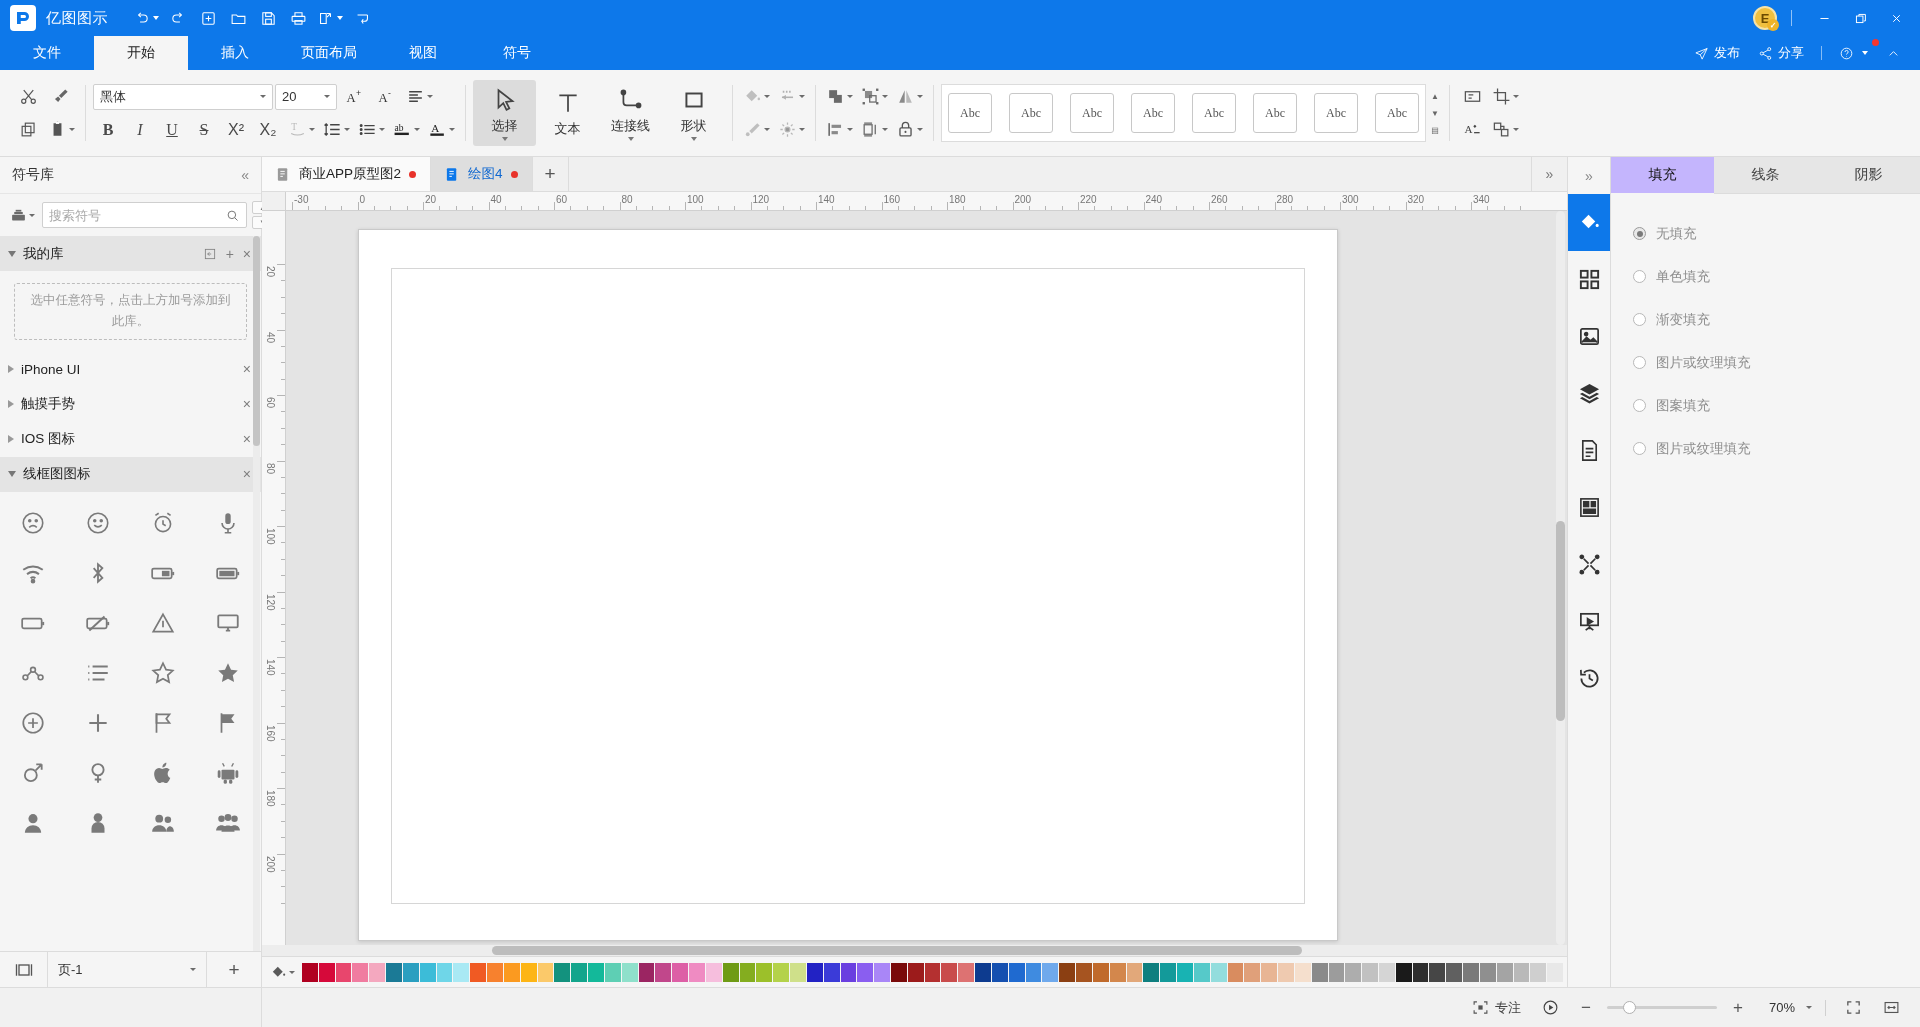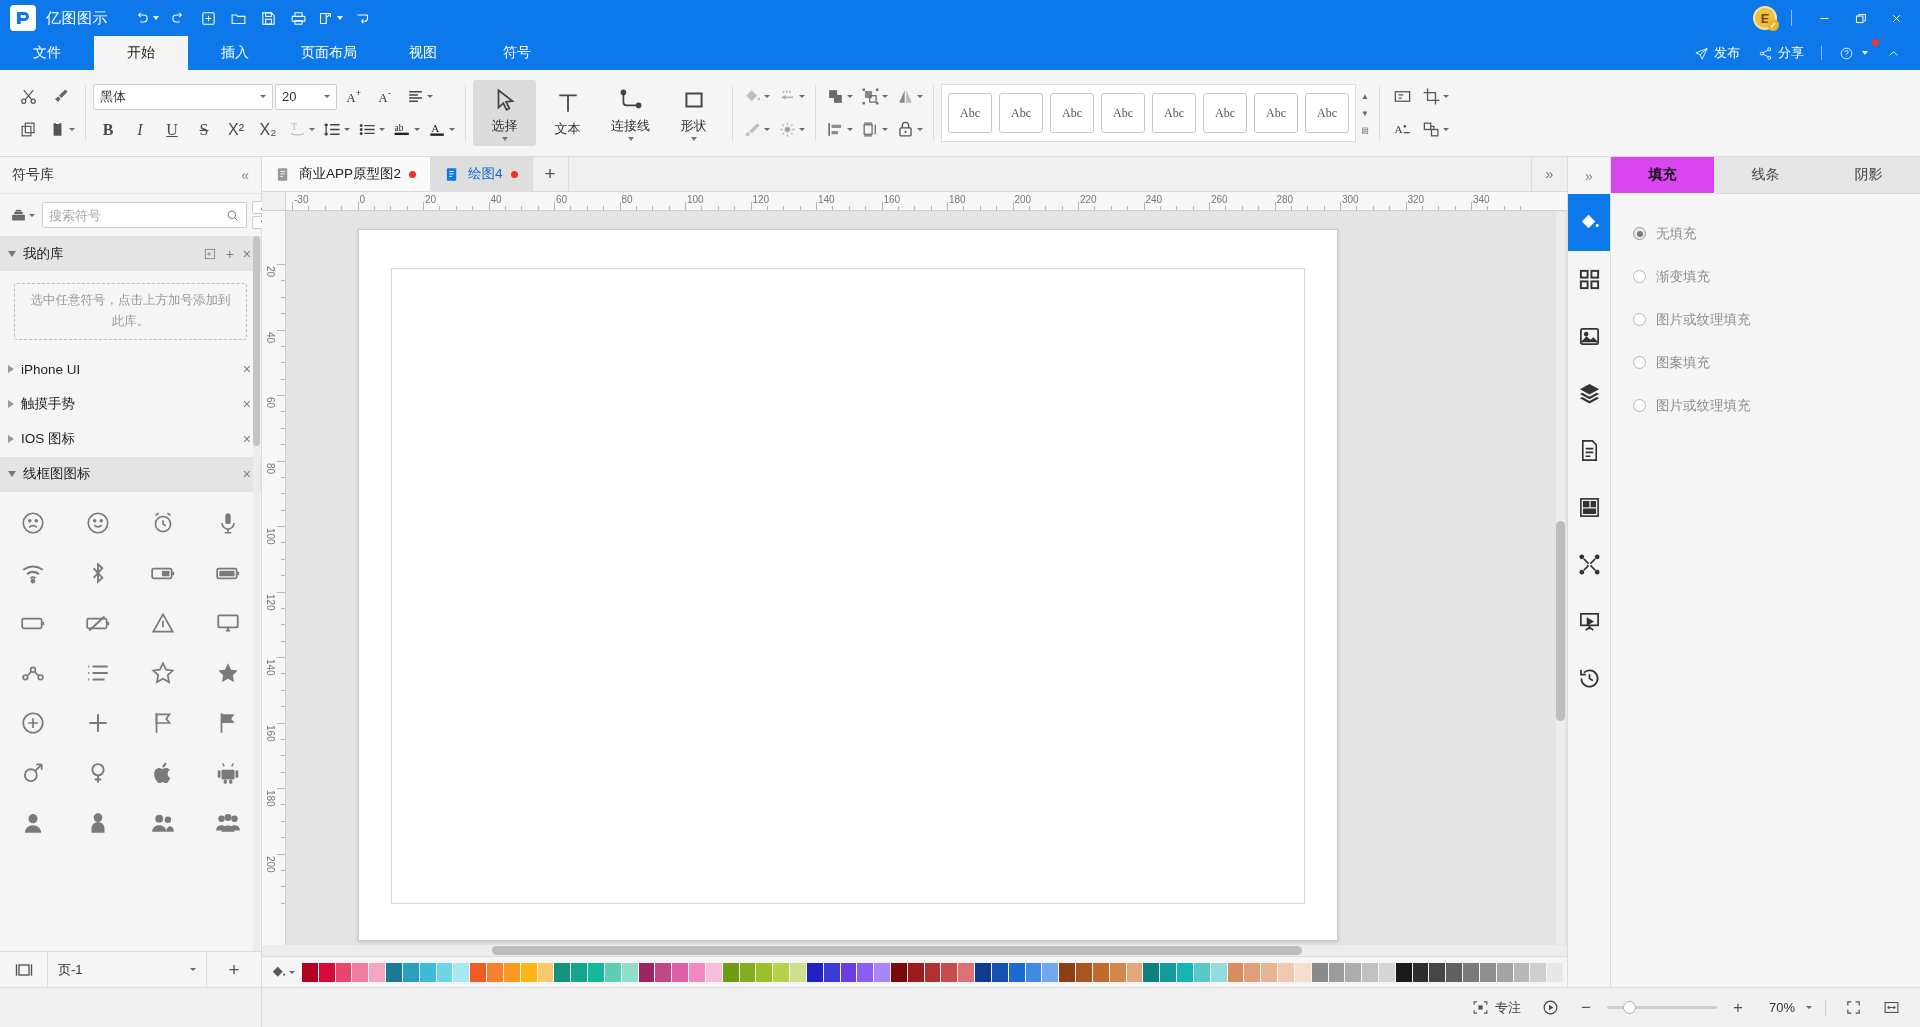--- a/index.html
+++ b/index.html
@@ -72,21 +72,21 @@
   .bigtool{ width:63px;height:66px;display:flex;flex-direction:column;align-items:center;
     justify-content:center;gap:2px;border-radius:3px;cursor:pointer;}
   .bigtool.active{background:#dcdcdc;}
   .bigtool .bi{height:30px;display:flex;align-items:center;justify-content:center;}
   .bigtool .bi svg{width:26px;height:26px;}
   .bigtool .bl{font-size:13px;color:#333;white-space:nowrap;}
   .bigtool .bc{width:0;height:0;border-left:3.5px solid transparent;border-right:3.5px solid transparent;
     border-top:4px solid #777;}
   
   .gallery{ height:58px;border:1px solid #dcdcdc;background:#fff;display:flex;align-items:center;
-    padding:0 6px;gap:7px;}
+    padding:0 6px;gap:17px;}
   .gitem{ width:44px;height:40px;border:1px solid #c8c8c8;border-radius:3px;background:#fff;
     display:flex;align-items:center;justify-content:center;font-size:12px;color:#555;cursor:pointer;
     font-family:"Liberation Serif",serif;}
   .gspin{ display:flex;flex-direction:column;justify-content:center;margin-left:2px;gap:1px;}
   .gspin div{width:14px;height:16px;display:flex;align-items:center;justify-content:center;cursor:pointer;
     border:1px solid transparent;font-size:8px;color:#666;}
 
   
   .main{ flex:1;display:flex;min-height:0;}
 
@@ -180,21 +180,21 @@
   .rightrail{ width:43px;background:#f5f5f5;border-left:1px solid #dcdcdc;display:flex;flex-direction:column;
     align-items:center;flex:none;}
   .rr-top{ height:37px;width:43px;display:flex;align-items:center;justify-content:center;cursor:pointer;color:#888;font-size:14px;}
   .rr-btn{ width:43px;height:57px;display:flex;align-items:center;justify-content:center;cursor:pointer;}
   .rr-btn.active{background:#0d78ea;}
   .rr-btn svg{width:23px;height:23px;}
   .rightpanel{ width:310px;background:#f5f5f5;border-left:1px solid #dcdcdc;display:flex;flex-direction:column;flex:none;}
   .rp-tabs{height:37px;display:flex;flex:none;}
   .rp-tab{ flex:1;display:flex;align-items:center;justify-content:center;font-size:14px;color:#444;
     cursor:pointer;background:#e6e6e6;border-bottom:1px solid #dcdcdc;}
-  .rp-tab.active{background:#d946ef;color:#111;font-weight:bold;border-bottom:1px solid #f5f5f5;}
+  .rp-tab.active{background:#c4b5fd;color:#111;font-weight:normal;border-bottom:1px solid #f5f5f5;}
   .rp-body{flex:1;padding:18px 0 0 22px;}
   .radio-row{display:flex;align-items:center;gap:10px;height:43px;cursor:pointer;}
   .radio{ width:13px;height:13px;border-radius:50%;border:1px solid #b8b8b8;background:#fff;
     display:flex;align-items:center;justify-content:center;flex:none;}
   .radio.sel{background:#e8e8e8;border-color:#9a9a9a;}
   .radio.sel::after{content:'';width:6px;height:6px;border-radius:50%;background:#7a7a7a;}
   .radio-lbl{font-size:13.5px;color:#8d8d8d;}
 
   
   .statusbar{ height:40px;background:#f1f1f1;border-top:1px solid #dcdcdc;display:flex;align-items:center;flex:none;}
@@ -1317,20 +1317,24 @@
         <div class="rp-tab">线条</div>
         <div class="rp-tab">阴影</div>
       </div>
       <div class="rp-body">
         <div class="radio-row">
           <span class="radio sel"></span>
           <span class="radio-lbl">无填充</span>
         </div>
         <div class="radio-row">
           <span class="radio"></span>
+          <span class="radio-lbl">单色填充</span>
+        </div>
+        <div class="radio-row">
+          <span class="radio"></span>
           <span class="radio-lbl">渐变填充</span>
         </div>
         <div class="radio-row">
           <span class="radio"></span>
           <span class="radio-lbl">图片或纹理填充</span>
         </div>
         <div class="radio-row">
           <span class="radio"></span>
           <span class="radio-lbl">图案填充</span>
         </div>

